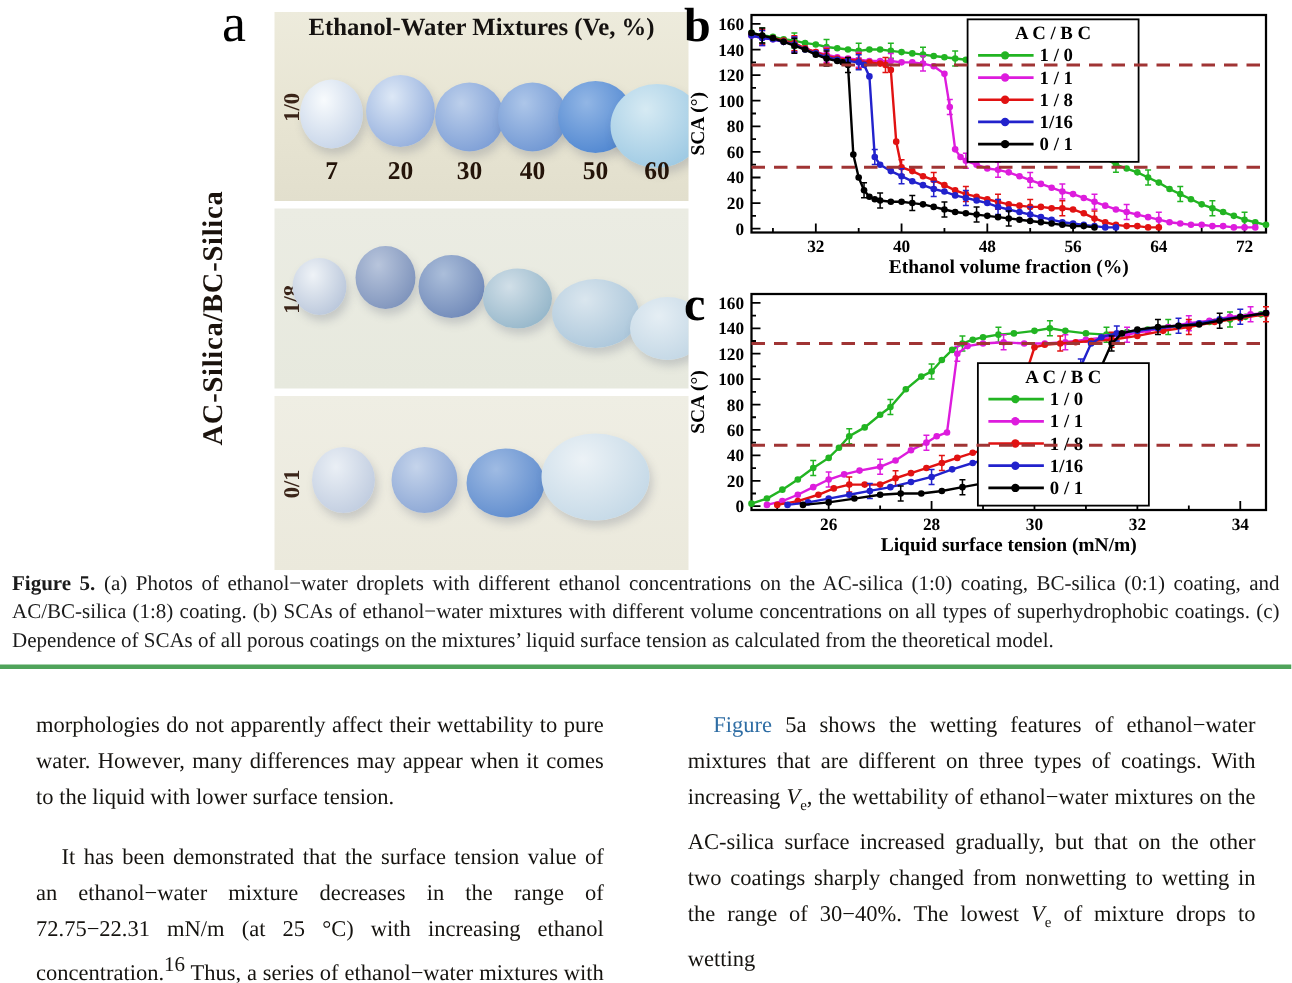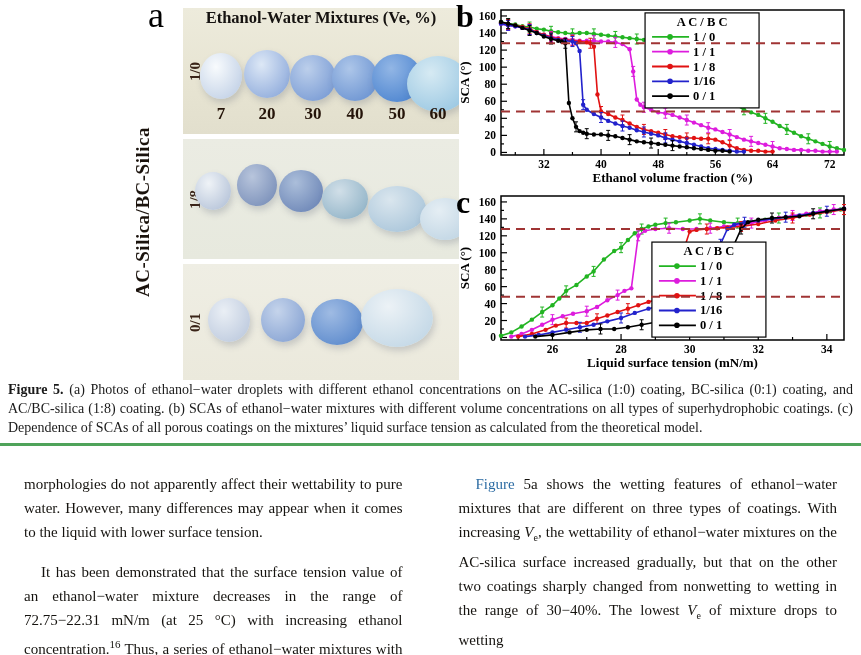--- a/index.html
+++ b/index.html
@@ -26,21 +26,21 @@
   #chart-1{top:188px;}
   #letter-b{left:1px;top:-4px;}
   #letter-c{left:1px;top:182px;}
   .caption{margin:4px 8px 0 8px;text-align:justify;font-size:14px;line-height:19px;color:#1a1a1a;}
   .caption .b{font-weight:bold;}
   .section-divider{height:3px;background:#4fa35a;margin:6px 0 0 0;}
   .body-cols{display:flex;gap:24px;margin:10px 8px 0 8px;}
   .col{flex:1;text-align:justify;font-size:15px;line-height:24px;color:#15130f;}
   .col p{margin:16px;}
   .col p.indent{text-indent:17px;}
-  sup{font-size:11px;}
+  sup{font-size:14px;}
   sub{font-size:10px;}
   .i{font-style:italic;}
   .b{font-weight:bold;}
   .link{color:#2e6da4;}
 </style>
 </head>
 <body>
 
 <div class="figure-area">
   <div class="panel-letter" id="letter-a">a</div>

